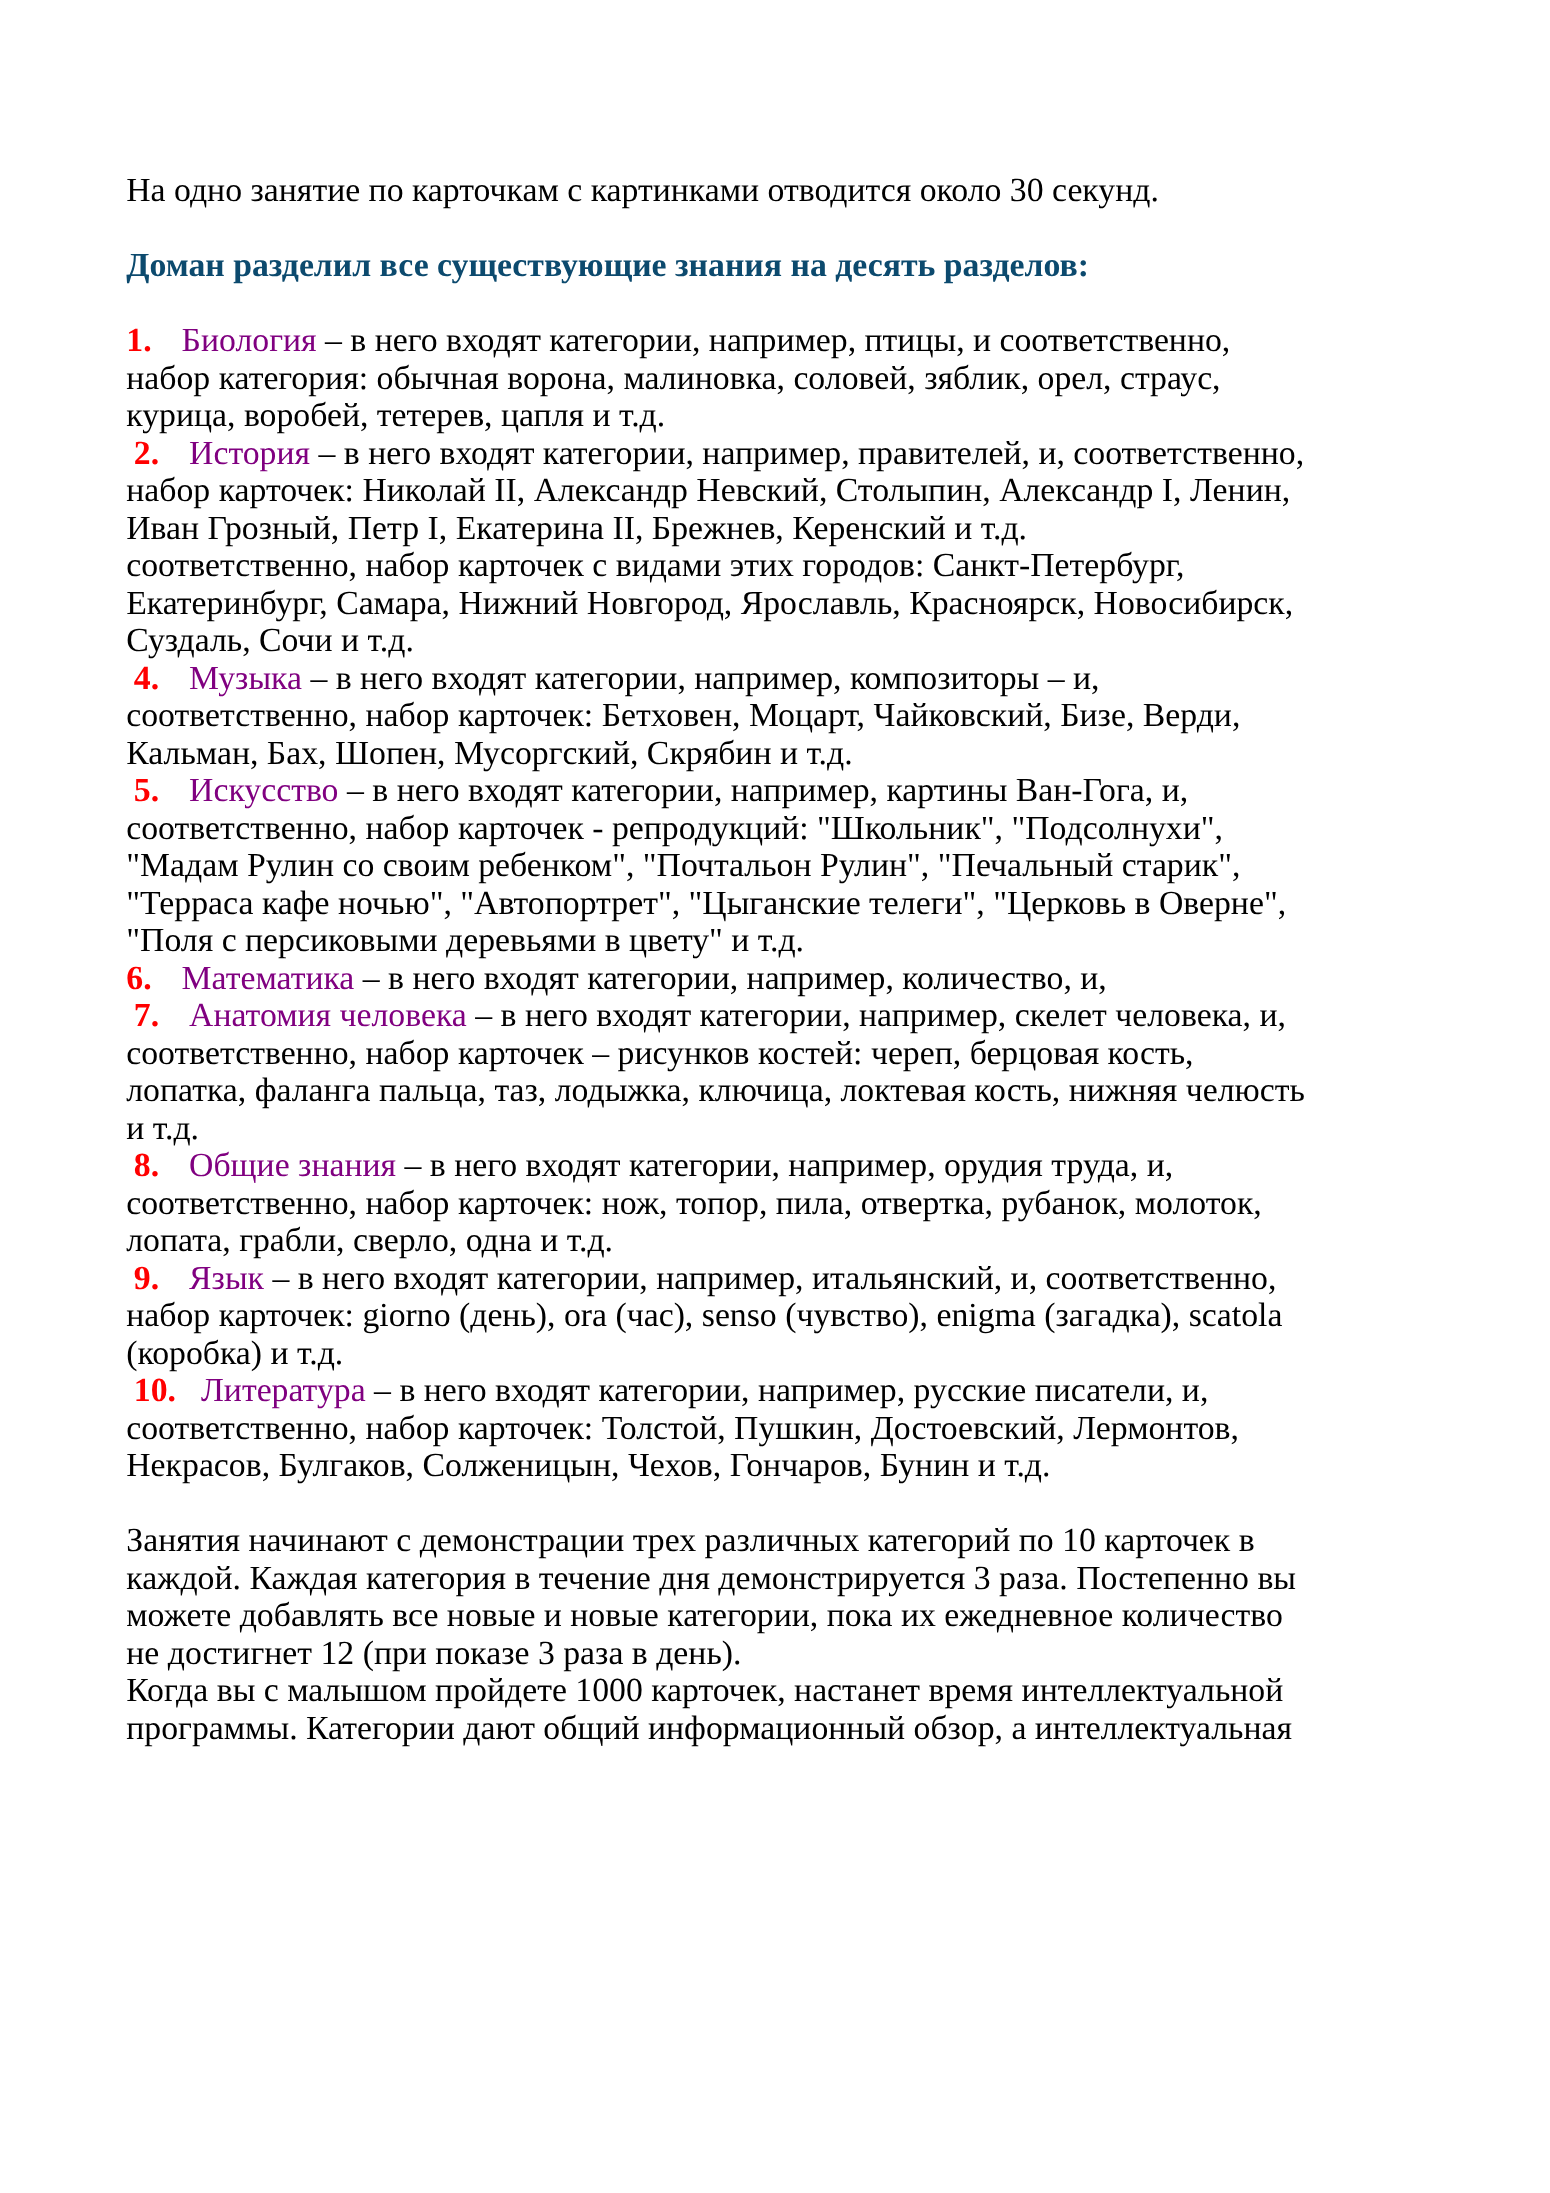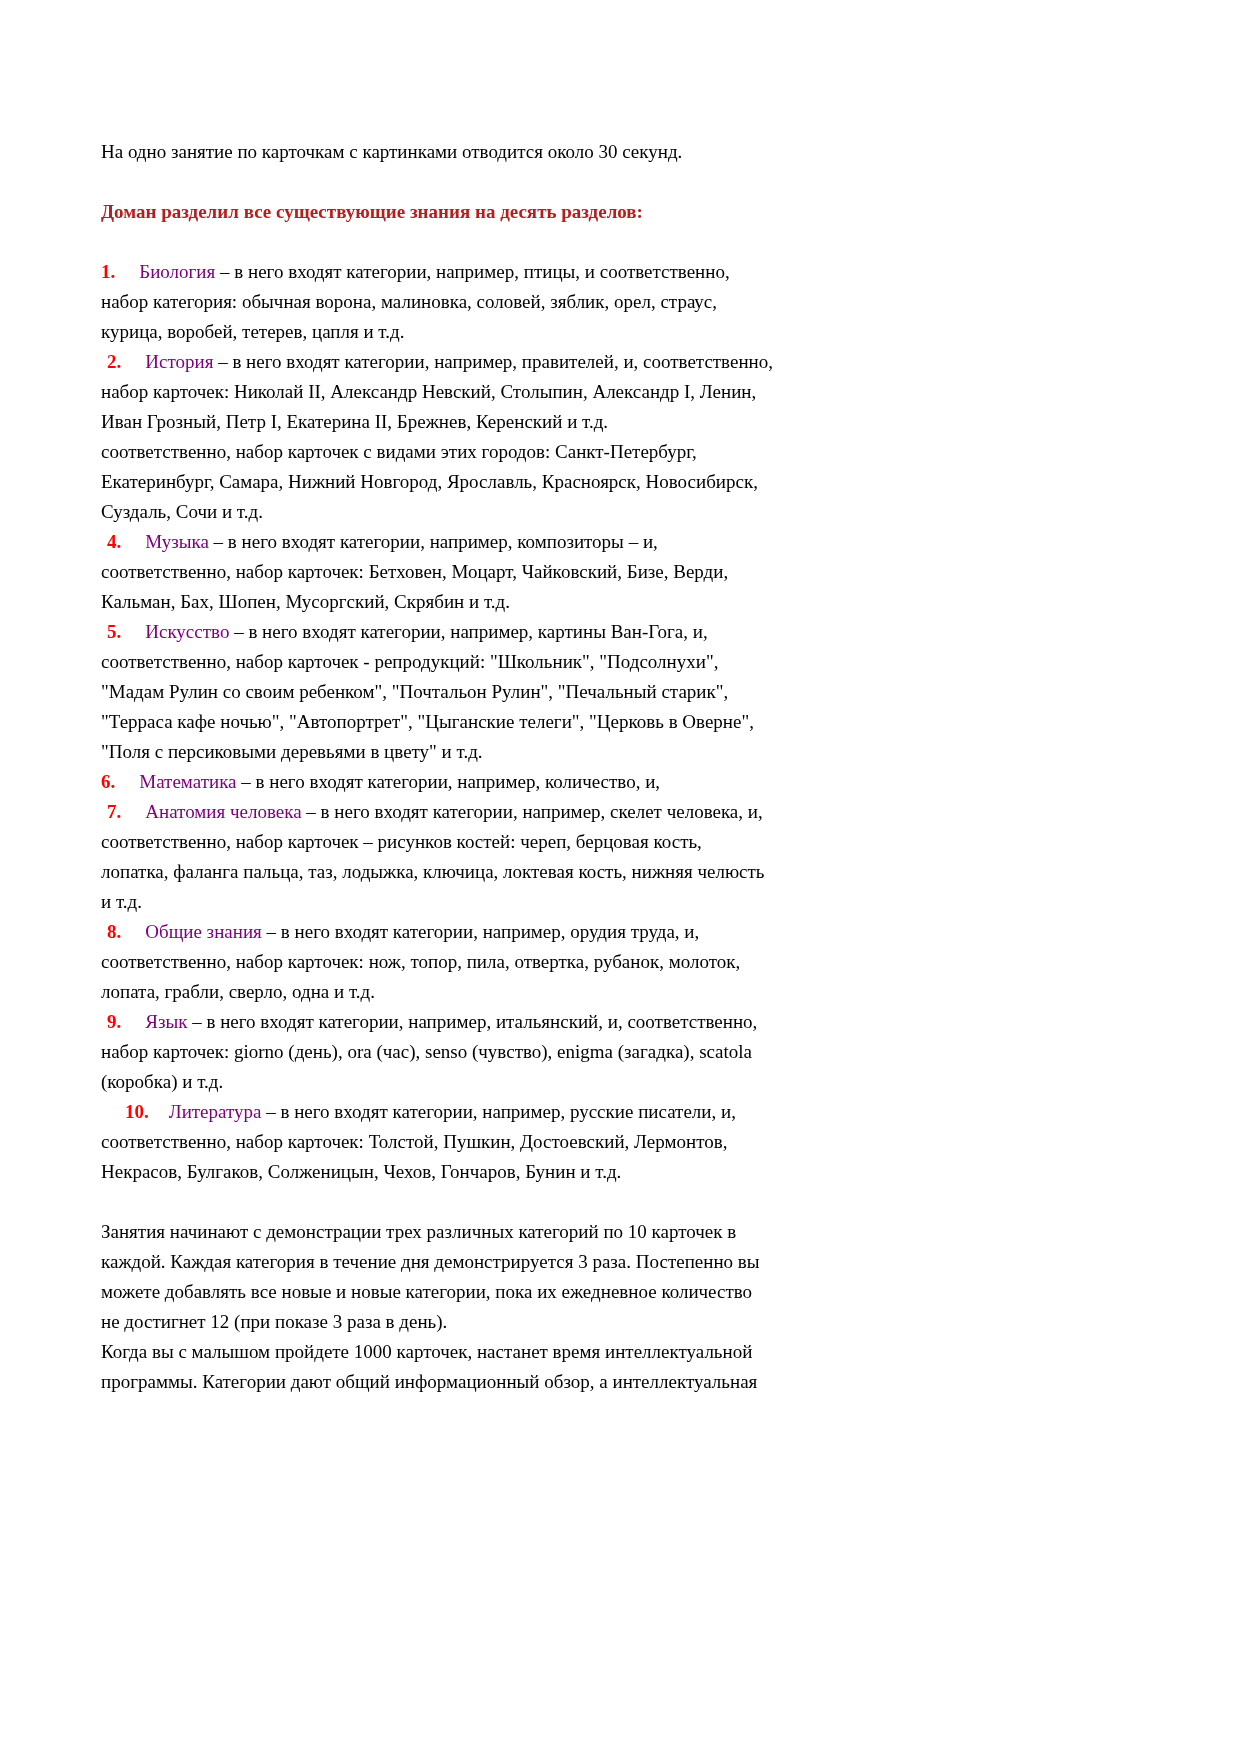--- a/index.html
+++ b/index.html
@@ -15,28 +15,28 @@
       font-family: "Liberation Serif", "DejaVu Serif", serif;
       color: #000000;
     }
     .page {
       position: absolute;
       left: 101px;
       top: 137px;
       width: 930px;
     }
     .line {
-      font-size: 19px;
+      font-size: 27px;
       line-height: 30px;
       height: 30px;
       white-space: nowrap;
     }
     .intro { margin-bottom: 30px; }
     .heading {
-      color: #b91c1c;
+      color: #0c4a6e;
       font-weight: bold;
       margin-bottom: 30px;
     }
     .num {
       color: #ff0000;
       font-weight: bold;
       display: inline-block;
     }
     .subj { color: #800080; }
     .gap { height: 30px; }
@@ -102,21 +102,21 @@
       <div class="line">лопата, грабли, сверло, одна и т.д.</div>
     </div>
 
     <div class="item">
       <div class="line"><span class="num" style="margin-left:6px;margin-right:24px">9.</span><span class="subj">Язык</span><span> – в него входят категории, например, итальянский,  и, соответственно,</span></div>
       <div class="line">набор карточек: giorno (день), ora (час), senso (чувство), enigma (загадка), scatola</div>
       <div class="line">(коробка) и т.д.</div>
     </div>
 
     <div class="item">
-      <div class="line"><span class="num" style="margin-left:24px;margin-right:20px">10.</span><span class="subj">Литература</span><span> – в него входят категории, например, русские писатели,  и,</span></div>
+      <div class="line"><span class="num" style="margin-left:6px;margin-right:20px">10.</span><span class="subj">Литература</span><span> – в него входят категории, например, русские писатели,  и,</span></div>
       <div class="line">соответственно, набор карточек: Толстой, Пушкин, Достоевский, Лермонтов,</div>
       <div class="line">Некрасов, Булгаков, Солженицын, Чехов, Гончаров, Бунин и т.д.</div>
     </div>
 
   </div>
 
   <div class="gap"></div>
 
   <div>
     <div class="line">Занятия начинают с демонстрации трех различных категорий по 10 карточек в</div>

